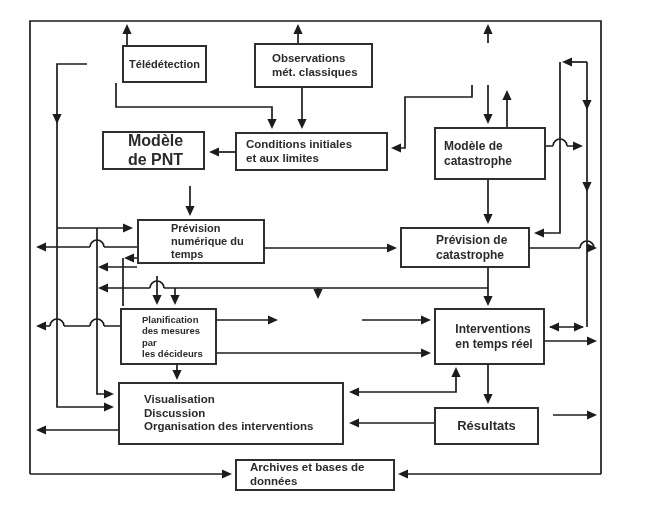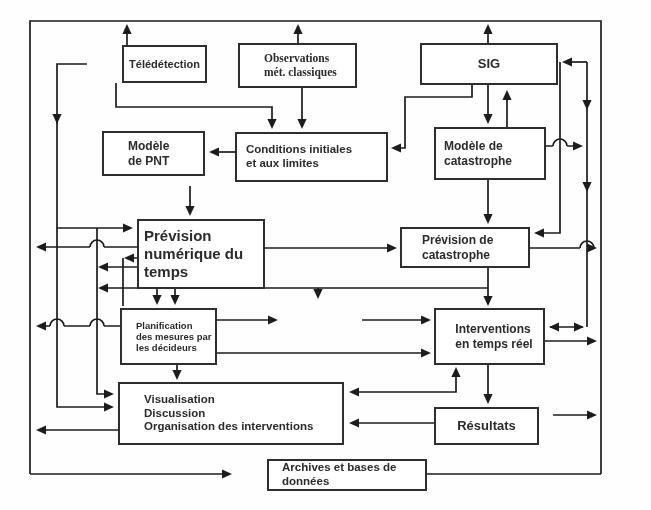--- a/index.html
+++ b/index.html
@@ -133,56 +133,53 @@
       <use href="#ah" transform="translate(584,327)"></use>
       <use href="#ah" transform="translate(597,341)"></use>
       <use href="#ah" transform="translate(597,415)"></use>
     </g>
   </svg>
 
   <div class="box center" style="left:87px;top:45px;width:85px;height:38px;font-size:11px;margin-left:35px;">
     <div class="lbl">Télédétection</div>
   </div>
 
-  <div class="box" style="left:238px;top:43px;width:119px;height:45px;padding-left:24px;font-family:Liberation Serif, serif;">
+  <div class="box" style="left:254px;top:43px;width:119px;height:45px;padding-left:16px;">
     <div class="lbl">Observations
 mét. classiques</div>
   </div>
 
-  <div class="box center" style="left:420px;top:43px;width:138px;height:42px;font-size:13px;">
-    <div class="lbl">SIG</div>
-  </div>
-
-  <div class="box" style="left:102px;top:131px;width:103px;height:45px;padding-left:24px;font-size:12px;">
+
+  <div class="box" style="left:102px;top:131px;width:103px;height:39px;padding-left:24px;font-size:16px;">
     <div class="lbl">Modèle
 de PNT</div>
   </div>
 
-  <div class="box" style="left:235px;top:132px;width:153px;height:50px;padding-left:9px;">
+  <div class="box" style="left:235px;top:132px;width:153px;height:39px;padding-left:9px;">
     <div class="lbl">Conditions initiales
 et aux limites</div>
   </div>
 
   <div class="box" style="left:434px;top:127px;width:112px;height:53px;padding-left:8px;font-size:12px;">
     <div class="lbl">Modèle de
 catastrophe</div>
   </div>
 
-  <div class="box" style="left:137px;top:219px;width:128px;height:70px;padding-left:5px;font-size:15px;">
+  <div class="box" style="left:137px;top:219px;width:128px;height:45px;padding-left:32px;font-size:11px;">
     <div class="lbl">Prévision
 numérique du
 temps</div>
   </div>
 
-  <div class="box" style="left:400px;top:227px;width:130px;height:41px;padding-left:20px;font-size:12px;">
+  <div class="box" style="left:400px;top:227px;width:130px;height:41px;padding-left:34px;font-size:12px;">
     <div class="lbl">Prévision de
 catastrophe</div>
   </div>
 
-  <div class="box" style="left:120px;top:308px;width:97px;height:57px;padding-left:14px;font-size:9.5px;">
+  <div class="box" style="left:120px;top:308px;width:97px;height:57px;padding-left:20px;font-size:9.5px;">
     <div class="lbl">Planification
 des mesures par
 les décideurs</div>
   </div>
 
 
   <div class="box" style="left:434px;top:308px;width:111px;height:57px;padding-left:9px;font-size:12px;justify-content:center;">
     <div class="lbl">Interventions
 en temps réel</div>
   </div>
@@ -190,18 +187,18 @@
   <div class="box" style="left:118px;top:382px;width:226px;height:63px;padding-left:24px;">
     <div class="lbl">Visualisation
 Discussion
 Organisation des interventions</div>
   </div>
 
   <div class="box center" style="left:434px;top:407px;width:105px;height:38px;font-size:13px;">
     <div class="lbl">Résultats</div>
   </div>
 
-  <div class="box" style="left:235px;top:459px;width:160px;height:32px;padding-left:13px;margin-left:32px;">
+  <div class="box" style="left:235px;top:459px;width:160px;height:32px;padding-left:13px;">
     <div class="lbl">Archives et bases de
 données</div>
   </div>
 
 </div>
 
 </body></html>

